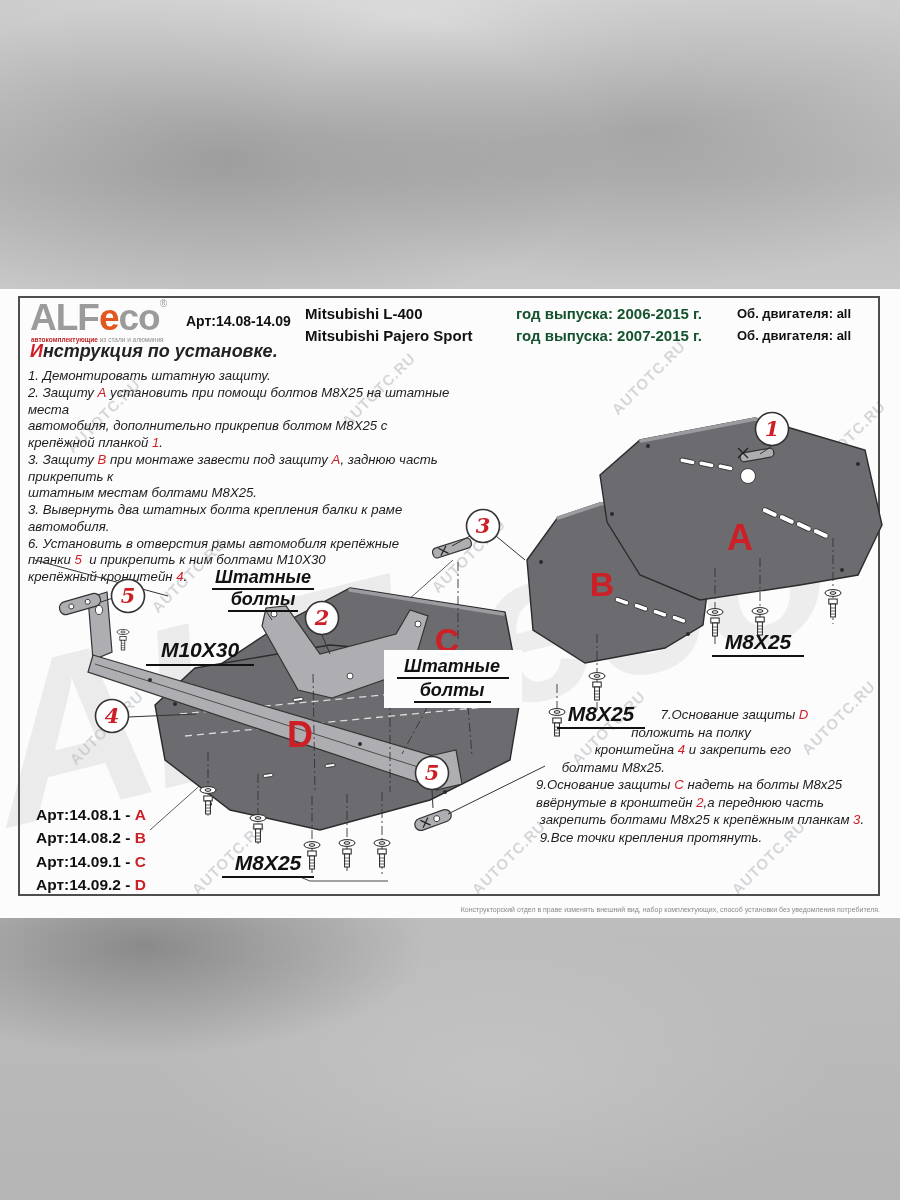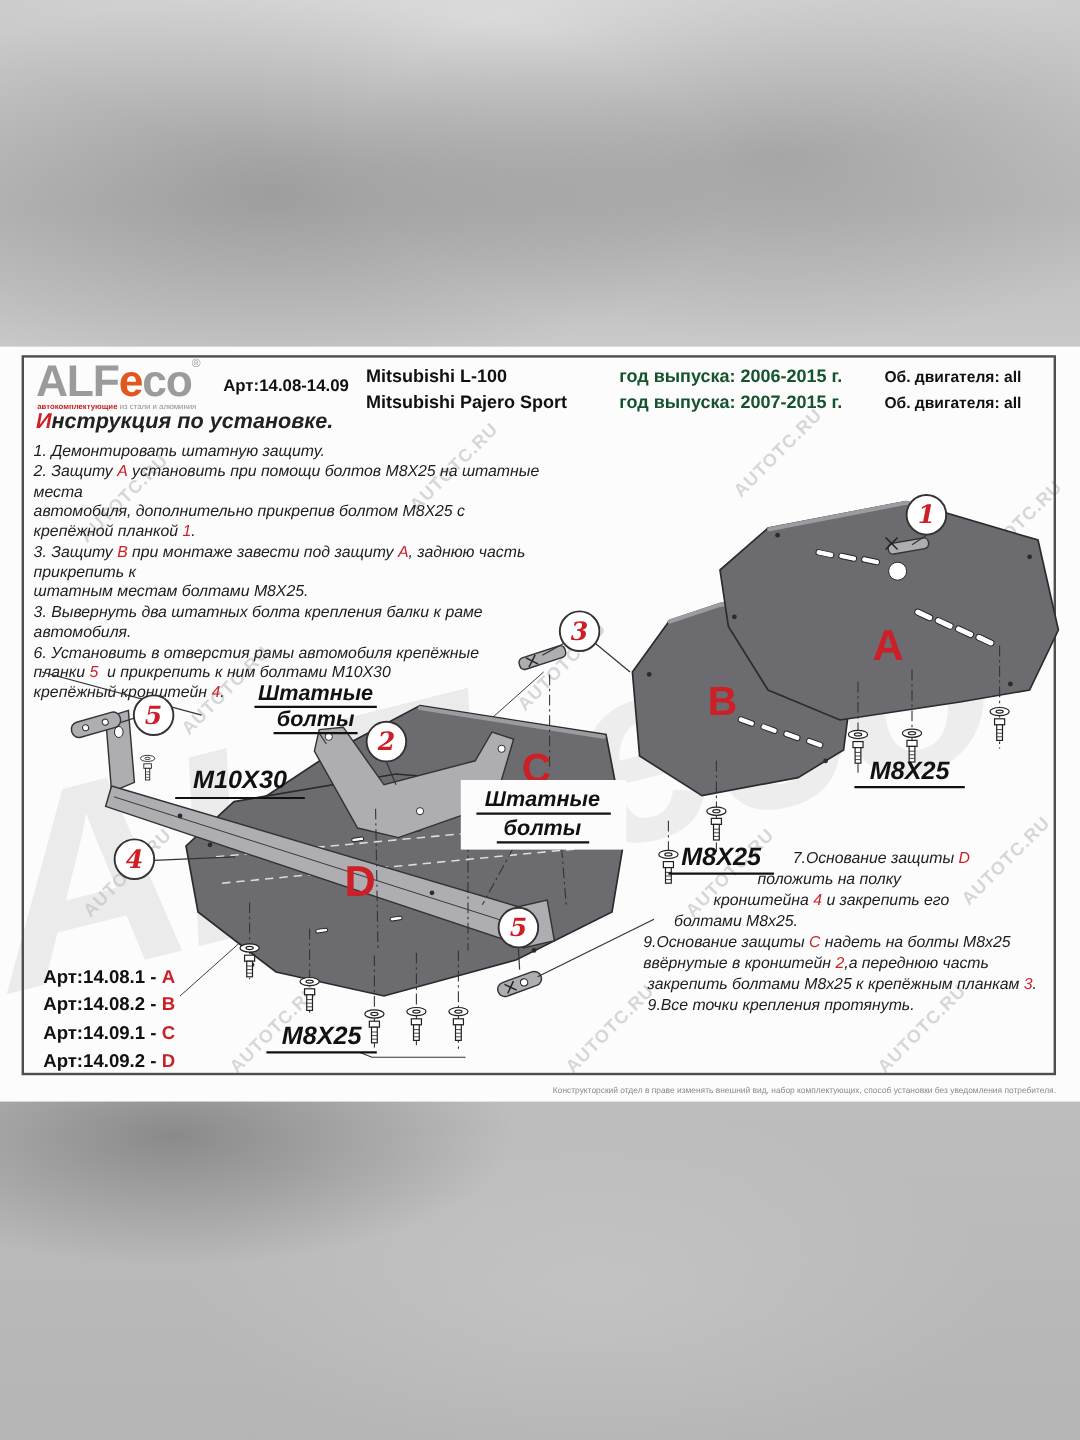--- a/index.html
+++ b/index.html
@@ -97,21 +97,21 @@
 
     <div class="frame"></div>
 
     <div class="logo">
       <span class="alf">ALF</span><span class="e">e</span><span class="co">co</span><span class="reg">®</span>
     </div>
     <div class="tagline"><span class="t-red">автокомплектующие</span><span class="t-gray"> из стали и алюминия</span></div>
 
     <div class="h-art">Арт:14.08-14.09</div>
     <div class="h-models">
-      <div>Mitsubishi L-100</div>
+      <div>Mitsubishi L-400</div>
       <div>Mitsubishi Pajero Sport</div>
     </div>
     <div class="h-years">
       <div>год выпуска: 2006-2015 г.</div>
       <div>год выпуска: 2007-2015 г.</div>
     </div>
     <div class="h-eng">
       <div>Об. двигателя: all</div>
       <div>Об. двигателя: all</div>
     </div>

